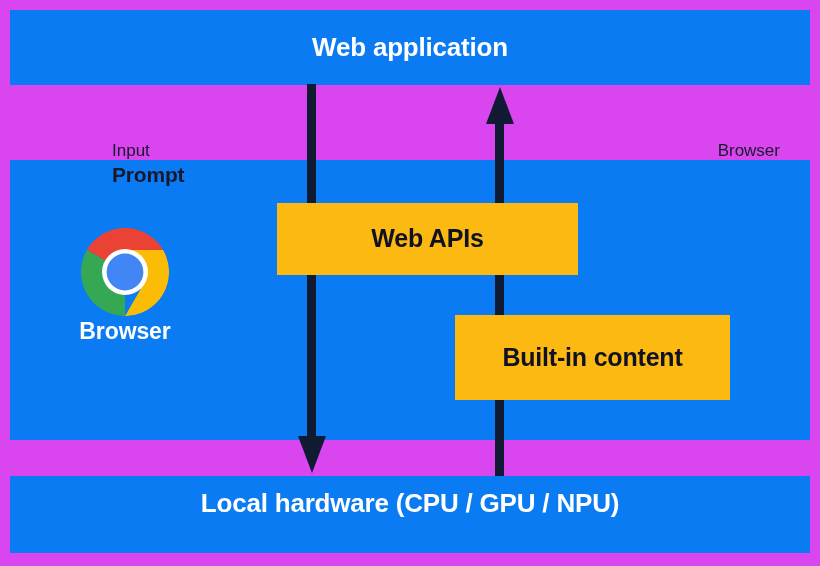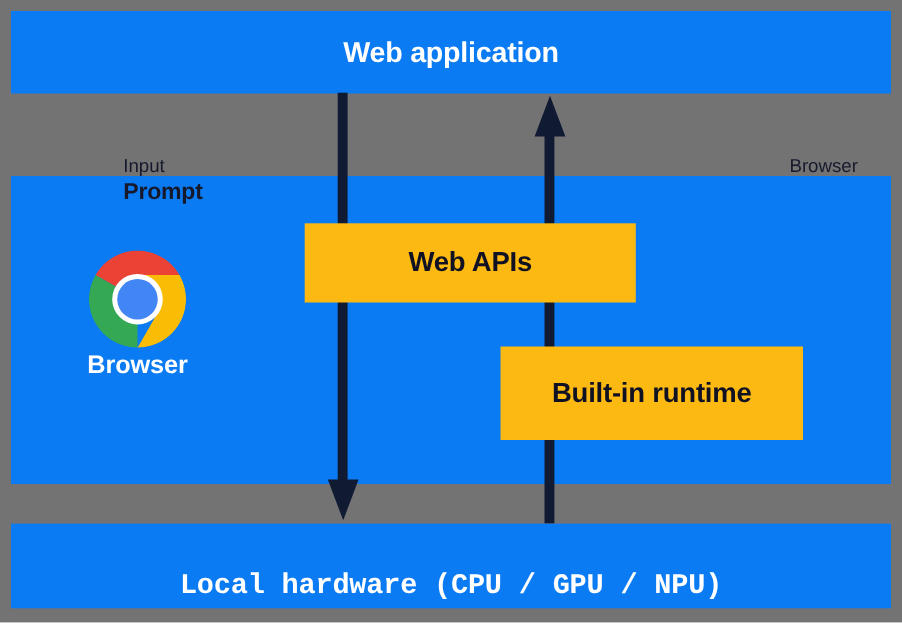--- a/index.html
+++ b/index.html
@@ -9,21 +9,21 @@
     background: #ffffff;
   }
   body {
     font-family: "Liberation Sans", "DejaVu Sans", sans-serif;
   }
 
   #diagram {
     position: relative;
     width: 820px;
     height: 566px;
-    background: #737373;
+    background: #d946ef;
     overflow: hidden;
   }
 
   
   .band {
     position: absolute;
     background: #0b7bf3;
   }
   #band-web-application {
     left: 10px;
@@ -49,21 +49,21 @@
     left: 0;
     right: 0;
     text-align: center;
     color: #ffffff;
     font-weight: bold;
     font-size: 26px;
     letter-spacing: -0.2px;
     white-space: nowrap;
   }
   #band-web-application .band-title { top: 22px; }
-  #band-local-hardware .band-title { top: 41px; font-family: Liberation Mono, monospace; }
+  #band-local-hardware .band-title { top: 12px; }
 
   
   .arrow {
     position: absolute;
   }
   #arrow-input {
     left: 290px;
     top: 84px;
     width: 44px;
     height: 392px;
@@ -195,21 +195,21 @@
   <div class="flow-label" id="label-output">
     <span class="kind">Browser</span>
   </div>
 
   <div class="yellow-box" id="box-web-apis">
     <span>Web APIs</span>
   </div>
 
   <div class="yellow-box" id="box-builtin-models">
     <span>
-      <span>Built-in runtime</span><br>
+      <span>Built-in content</span><br>
     </span>
   </div>
 
   <div id="browser-group">
     <svg id="chrome-icon" viewBox="0 0 100 100" aria-hidden="true">
       <defs>
         <clipPath id="chromeCircle">
           <circle cx="50" cy="50" r="48"></circle>
         </clipPath>
       </defs>

